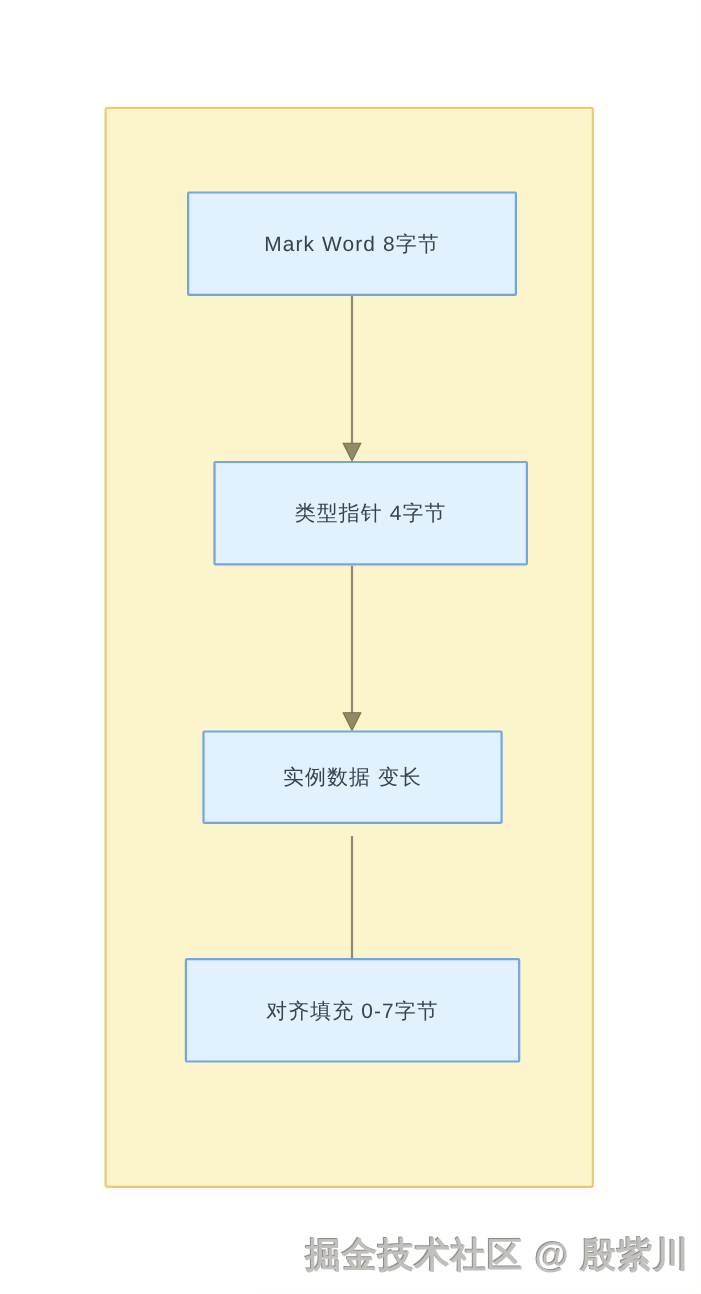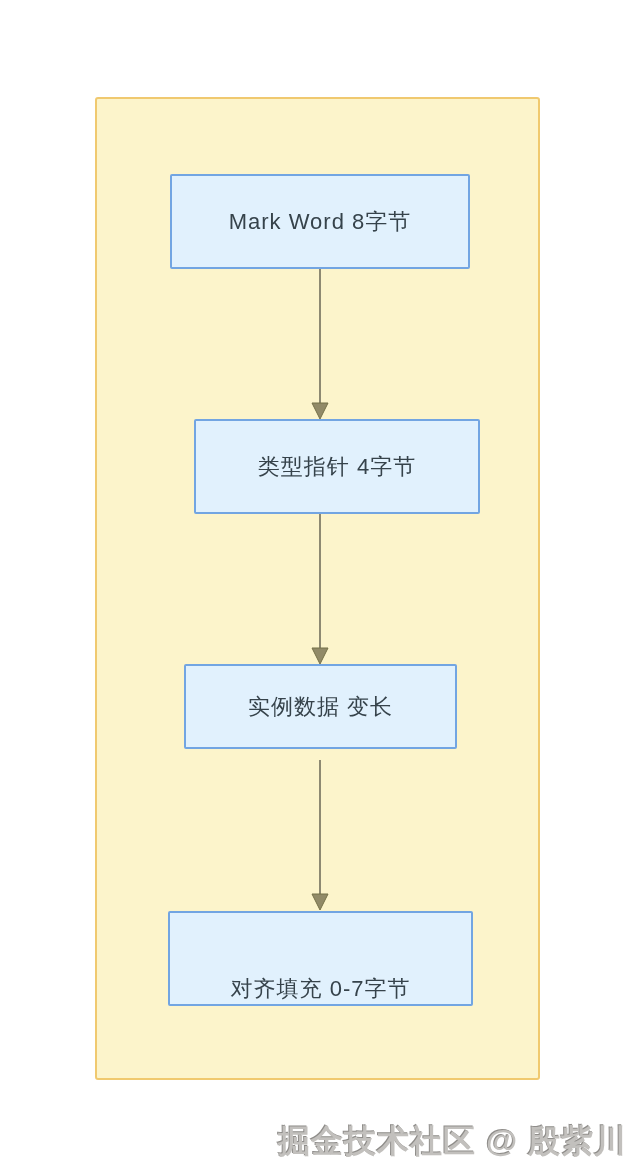--- a/index.html
+++ b/index.html
@@ -40,29 +40,29 @@
     position: absolute;
     box-sizing: border-box;
     background: var(--node-fill);
     border: 2px solid var(--node-border);
     border-radius: 2px;
     display: flex;
     align-items: center;
     justify-content: center;
   }
   .node span {
-    font-size: 22px;
+    font-size: 19px;
     letter-spacing: 1px;
     color: var(--node-text);
     white-space: nowrap;
   }
   .node1 { left: 73px; top: 75px;  width: 300px; height: 95px; }
   .node2 { left: 80px; top: 320px; width: 286px; height: 95px; margin-left: 17px; }
   .node3 { left: 87px; top: 565px; width: 273px; height: 85px; }
-  .node4 { left: 71px; top: 812px; width: 305px; height: 95px; align-items: flex-end; }
+  .node4 { left: 71px; top: 772px; width: 305px; height: 95px; }
   .arrow {
     position: absolute;
     width: 20px;
     height: 150px;
     left: 213px;
   }
   .arrow1 { top: 170px; }
   .arrow2 { top: 415px; }
   .arrow3 { top: 661px; }
   .arrow line {

